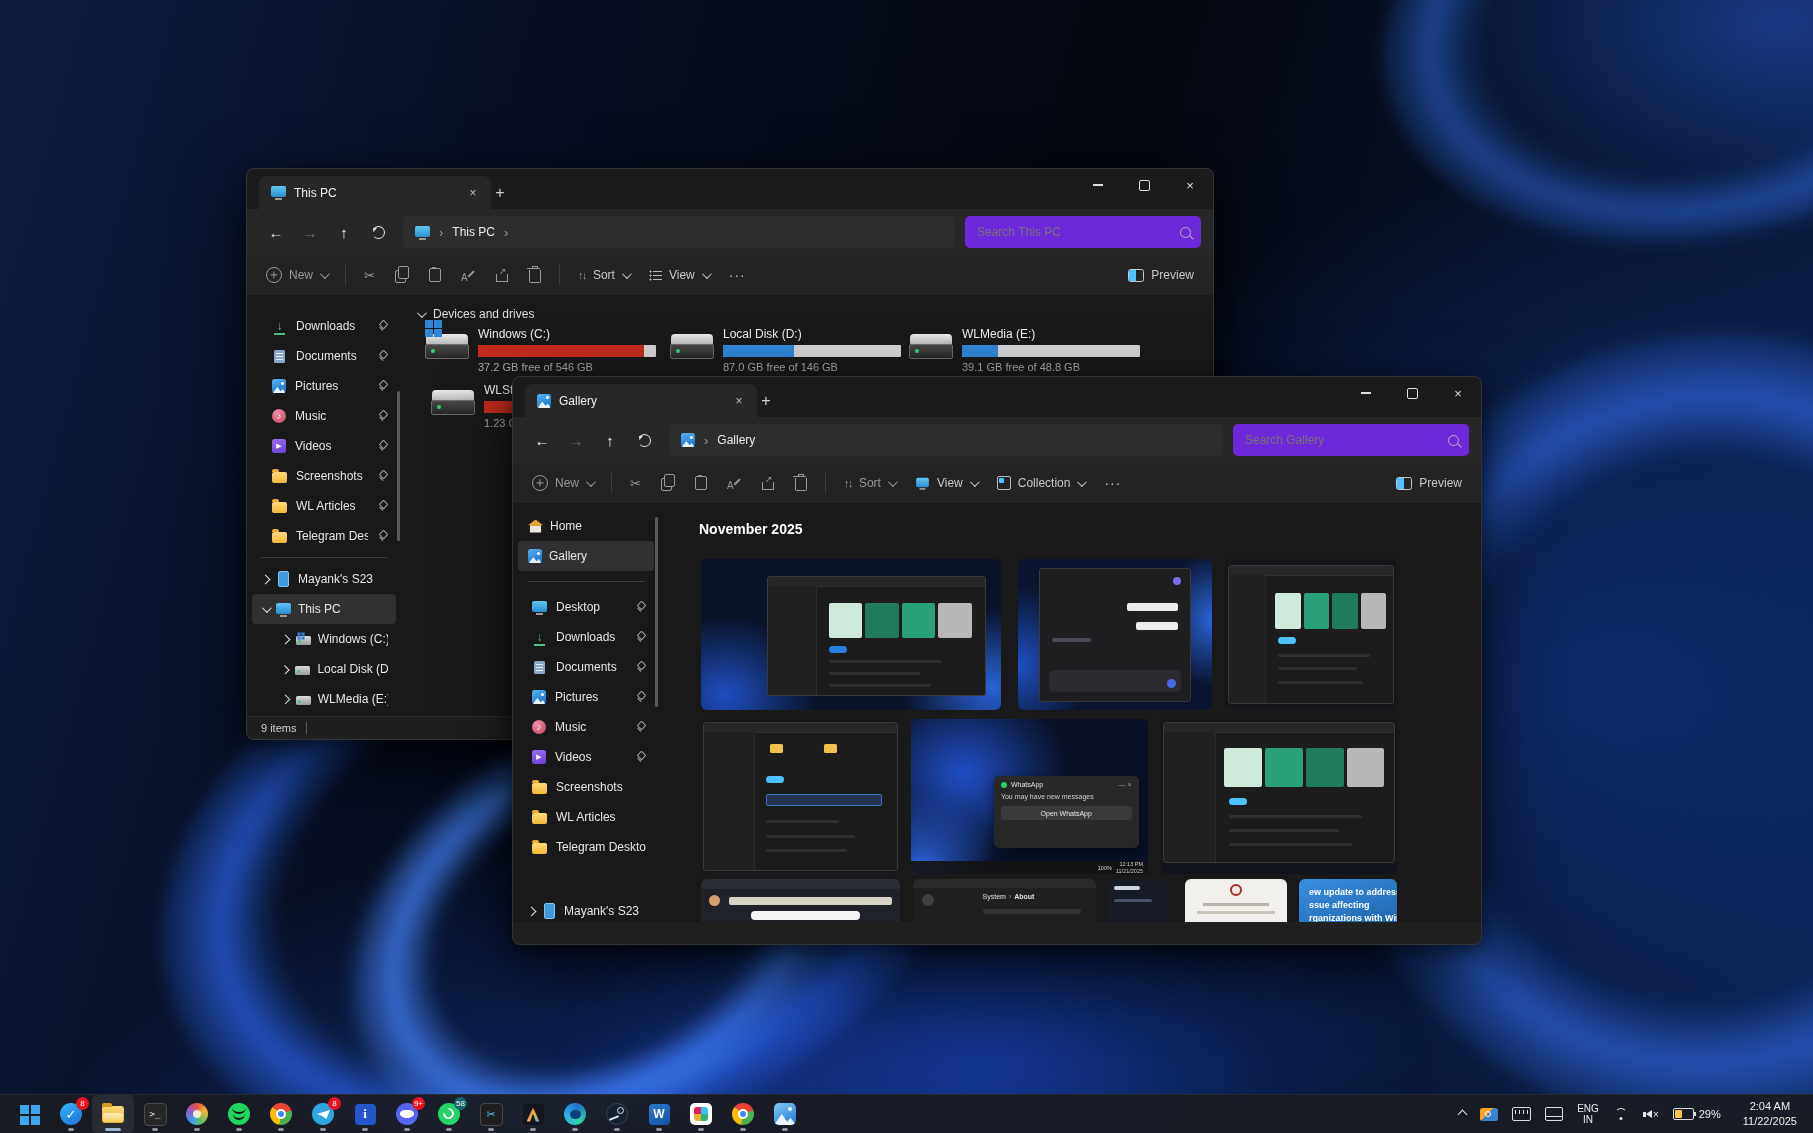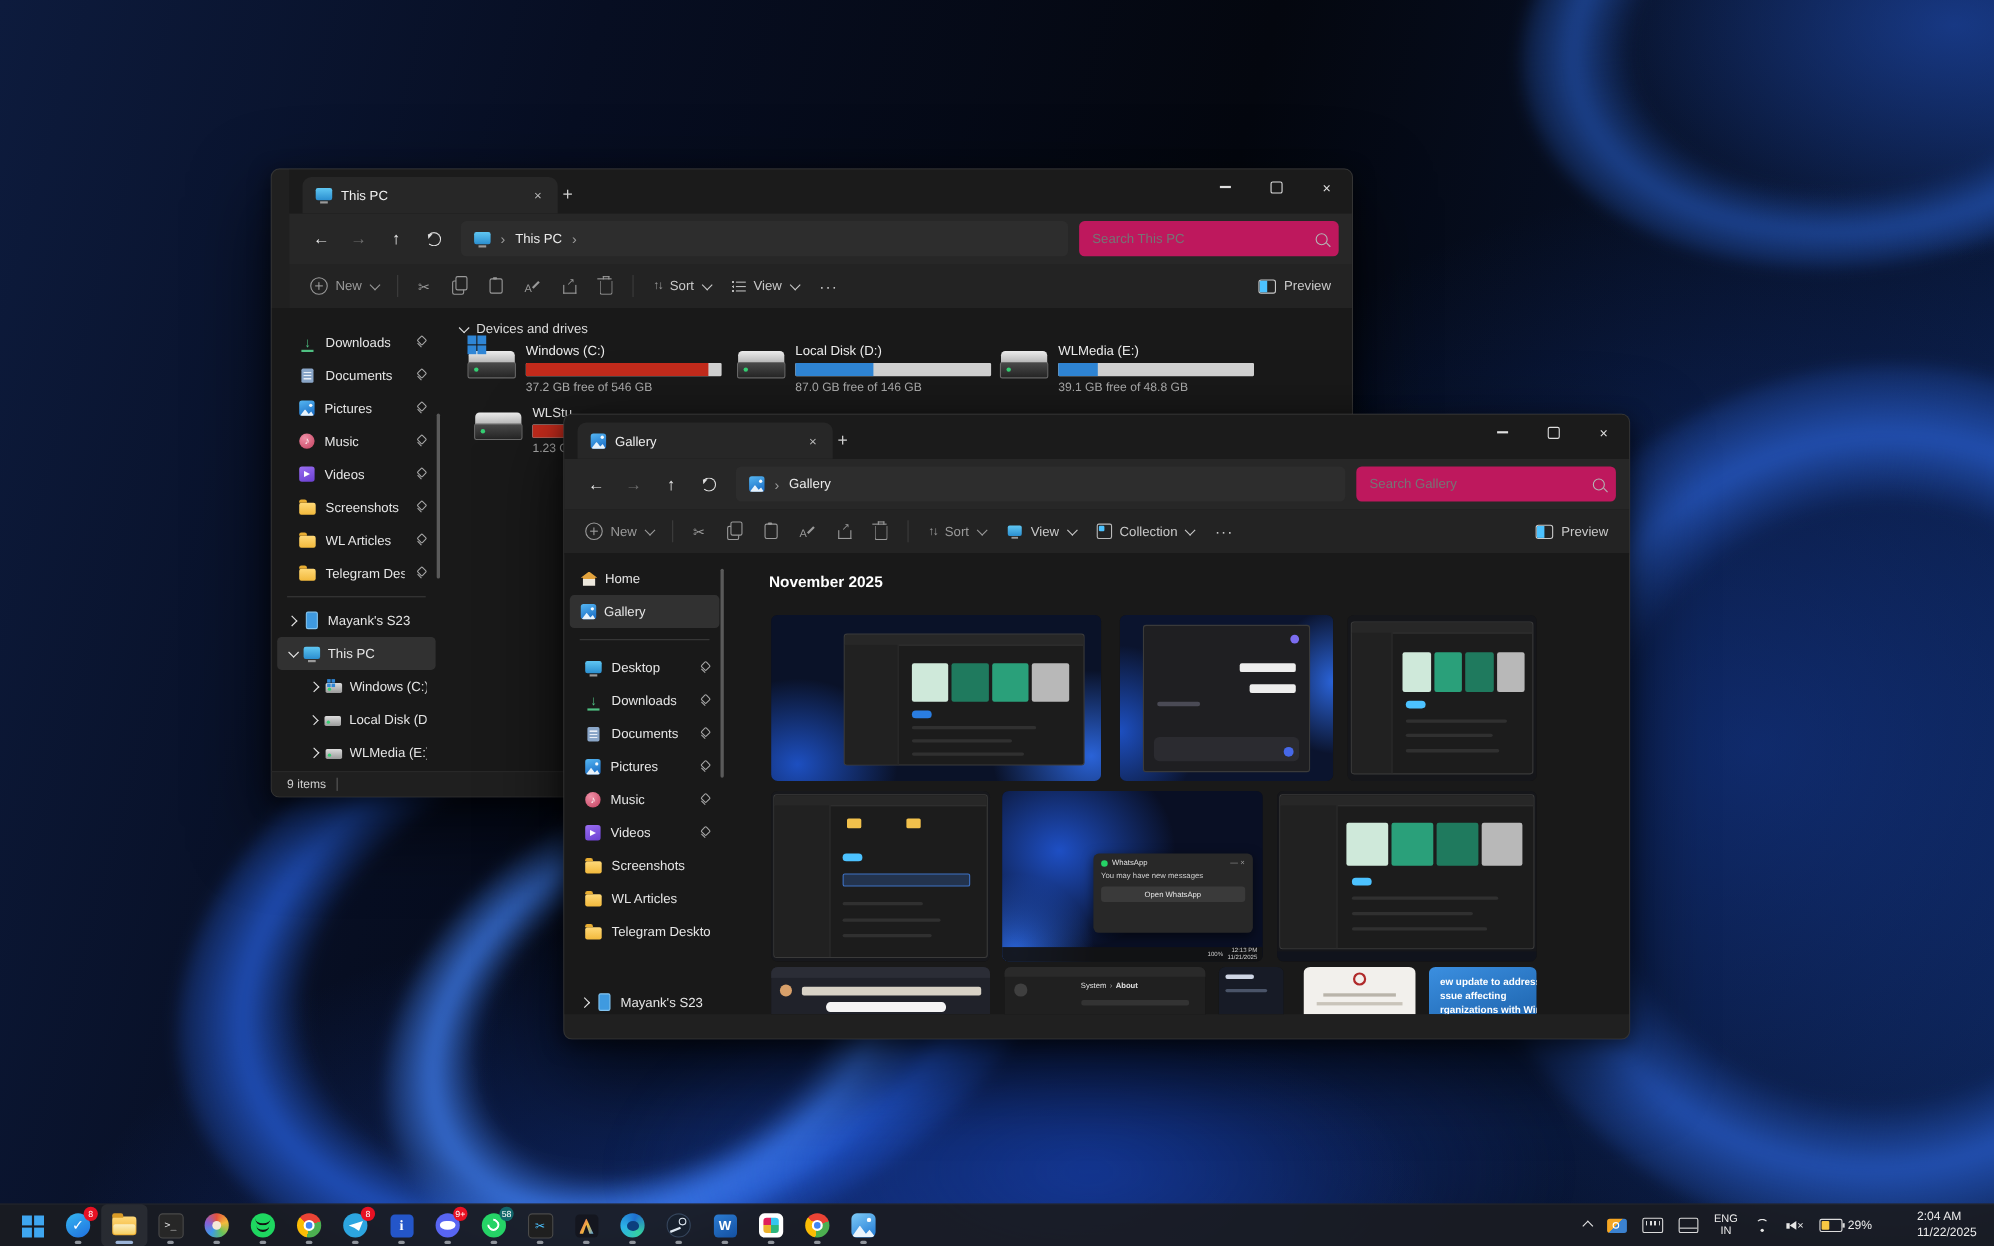--- a/index.html
+++ b/index.html
@@ -20,21 +20,21 @@
   .p3{left:1330px;top:330px;width:760px;height:800px;transform:rotate(14deg);
       background:radial-gradient(ellipse at center, transparent 48%, rgba(43,99,216,.7) 59%, transparent 74%);}
   .p4{left:1380px;top:-190px;width:640px;height:430px;transform:rotate(-10deg);
       background:radial-gradient(ellipse at center, transparent 48%, rgba(36,86,184,.7) 60%, transparent 75%);}
   .p5{left:520px;top:850px;width:940px;height:430px;filter:blur(14px);
       background:radial-gradient(ellipse at center, rgba(28,79,216,.55), transparent 65%);}
 
   
   .window{position:absolute;background:#202020;border:1px solid rgba(255,255,255,.09);border-radius:8px;
     box-shadow:0 26px 70px rgba(0,0,0,.66),0 5px 18px rgba(0,0,0,.5);overflow:hidden;color:#e8e8e8;font-size:12px;}
-  .thispc-win{left:246px;top:153px;width:966px;height:570px;z-index:2;padding-left:16px;}
+  .thispc-win{left:246px;top:168px;width:966px;height:570px;z-index:2;}
   .gallery-win{left:512px;top:376px;width:968px;height:567px;z-index:3;}
   .titlebar{position:relative;height:40px;background:#1b1b1b;}
   .tab{position:absolute;left:12px;top:7px;height:33px;width:212px;background:#272727;border-radius:8px 8px 0 0;
     display:flex;align-items:center;gap:8px;padding:0 8px 0 12px;}
   .tablabel{font-size:12px;color:#f0f0f0;white-space:nowrap;overflow:hidden;}
   .tabclose{margin-left:auto;width:20px;height:20px;display:flex;align-items:center;justify-content:center;
     color:#bdbdbd;font-size:12px;border-radius:4px;}
   .newtab{position:absolute;left:240px;top:11px;width:26px;height:26px;display:flex;align-items:center;justify-content:center;
     color:#cfcfcf;font-size:16px;border-radius:4px;}
   .wincontrols{position:absolute;right:0;top:0;display:flex;height:32px;}
@@ -46,21 +46,21 @@
   .navrow{height:46px;background:#272727;display:flex;align-items:center;padding:0 12px;}
   .navbtn{width:34px;height:32px;display:flex;align-items:center;justify-content:center;color:#ececec;
     font-size:15px;border-radius:4px;flex:0 0 auto;}
   .navbtn.dim{color:#6e6e6e;}
   .ic-refresh{width:11px;height:11px;border:1.5px solid #e0e0e0;border-radius:50%;border-left-color:transparent;
     position:relative;display:inline-block;}
   .ic-refresh::after{content:"";position:absolute;left:-3px;top:-2px;border:3px solid transparent;border-right-color:#e0e0e0;transform:rotate(40deg);}
   .addressbar{flex:1;height:32px;background:#2d2d2d;border-radius:5px;margin:0 10px 0 8px;display:flex;
     align-items:center;gap:9px;padding:0 12px;color:#ececec;}
   .crumb-sep{color:#9a9a9a;font-size:13px;}
-  .searchbox{width:216px;height:32px;background:#be185d;border-radius:5px;display:flex;align-items:center;
+  .searchbox{width:216px;height:32px;background:#6d28d9;border-radius:5px;display:flex;align-items:center;
     gap:8px;padding:0 10px;flex:0 0 auto;}
   .searchbox input{flex:1;min-width:0;background:transparent;border:0;outline:0;color:#c9c9c9;font:inherit;font-size:12px;}
   .mag{width:9px;height:9px;border:1.4px solid #b5b5b5;border-radius:50%;position:relative;flex:0 0 auto;}
   .mag::after{content:"";position:absolute;width:5px;height:1.4px;background:#b5b5b5;transform:rotate(45deg);right:-4px;bottom:-2px;}
 
   .cmdbar{height:40px;background:#232323;display:flex;align-items:center;padding:0 10px;gap:2px;border-bottom:1px solid #191919;}
   .cmdbtn{display:flex;align-items:center;gap:7px;padding:0 9px;height:30px;border-radius:4px;color:#c9c9c9;font-size:12px;flex:0 0 auto;}
   .cmdbtn.dimtxt{color:#9a9a9a;}
   .cmdsep{width:1px;height:20px;background:#3d3d3d;margin:0 7px;flex:0 0 auto;}
   .chev{display:inline-block;width:6px;height:6px;border-right:1.3px solid currentColor;border-bottom:1.3px solid currentColor;}
@@ -267,21 +267,21 @@
   .wifi i:nth-child(1){width:16px;height:16px;}
   .wifi i:nth-child(2){width:10px;height:10px;}
   .wifi i:nth-child(3){width:3px;height:3px;background:#e6e6e6;border:none;border-radius:50%;}
   .mute{position:relative;color:#e6e6e6;font-size:10px;display:flex;align-items:center;gap:1px;}
   .mute .spk{width:0;height:0;border-top:4px solid transparent;border-bottom:4px solid transparent;border-right:6px solid #e6e6e6;position:relative;}
   .mute .bar{width:3px;height:5px;background:#e6e6e6;margin-right:-1px;}
   .battwrap{display:flex;align-items:center;gap:5px;color:#ececec;font-size:11px;}
   .batt{width:19px;height:10px;border:1.2px solid #dcdcdc;border-radius:2px;position:relative;}
   .batt::after{content:"";position:absolute;right:-3px;top:2.5px;width:1.6px;height:4px;background:#dcdcdc;}
   .batt i{position:absolute;left:1px;top:1px;bottom:1px;width:38%;background:#f7c843;border-radius:1px;}
-  .clock{font-size:11px;color:#ececec;text-align:left;line-height:1.35;padding-left:8px;margin-left:19px;}
+  .clock{font-size:11px;color:#ececec;text-align:center;line-height:1.35;padding-left:8px;}
 </style>
 </head>
 <body>
 
 <div class="desktop">
   <div class="wall">
     <div class="petal p1"></div>
     <div class="petal p2"></div>
     <div class="petal p3"></div>
     <div class="petal p4"></div>

